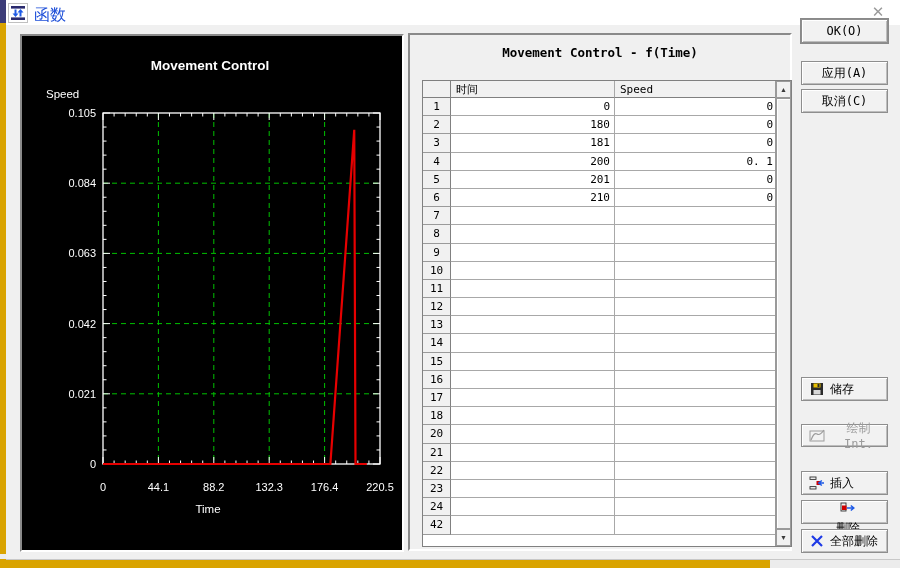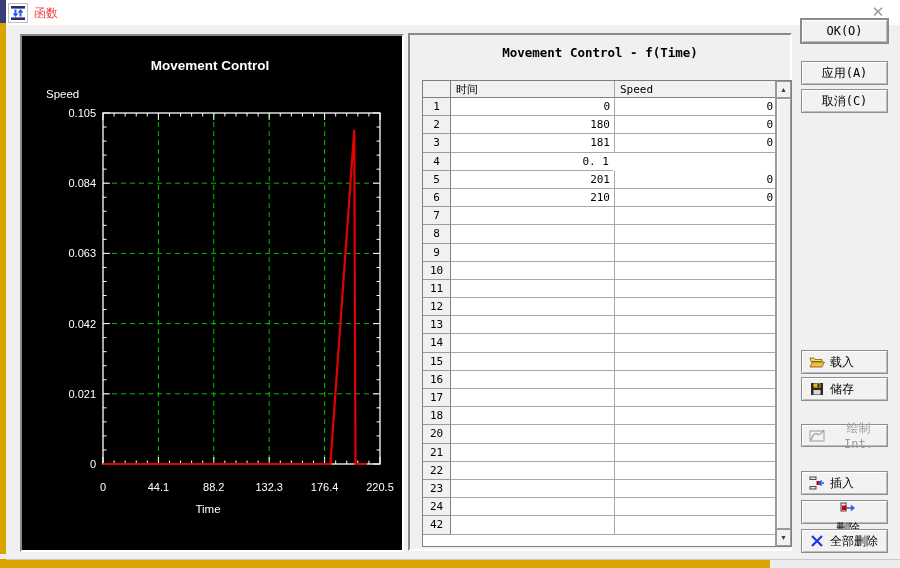--- a/index.html
+++ b/index.html
@@ -12,21 +12,21 @@
   
   .bg-navy{position:absolute;left:0;top:0;width:6px;height:23px;background:#3c3c78;}
   .bg-gold-left{position:absolute;left:0;top:23px;width:6px;height:531px;background:#d9a300;}
   .bg-gold-bottom{position:absolute;left:0;top:559px;width:770px;height:9px;background:#d9a300;}
   .bg-bottom-right{position:absolute;left:770px;top:559px;width:130px;height:9px;background:#ececec;}
 
   
   .dialog{position:absolute;left:6px;top:0;width:894px;height:559px;background:#f0f0f0;border-bottom:1px solid #c8c8c8;}
   .titlebar{position:absolute;left:0;top:0;width:100%;height:25px;background:#ffffff;}
   .app-icon{position:absolute;left:2px;top:3px;width:20px;height:20px;display:inline-block;}
-  .win-title{position:absolute;left:28px;top:5px;font-size:12px;color:#ef4444;}
+  .win-title{position:absolute;left:28px;top:5px;font-size:16px;color:#1d4ed8;}
   .close-btn{position:absolute;right:6px;top:1px;width:32px;height:22px;border:none;background:transparent;
     color:#9a9a9a;font-size:15px;line-height:22px;text-align:center;padding:0;cursor:default;}
 
   
   .chart-panel{position:absolute;left:14px;top:34px;width:380px;height:514px;
     border:2px solid;border-color:#8a8a8a #ffffff #ffffff #8a8a8a;background:#000;}
   .chart-panel svg{display:block;}
 
   
   .table-panel{position:absolute;left:402px;top:33px;width:384px;height:518px;
@@ -246,20 +246,21 @@
             <div class="gcell time val">180</div>
             <div class="gcell speed val">0</div>
           </div>
           <div class="grow">
             <div class="gcell num">3</div>
             <div class="gcell time val">181</div>
             <div class="gcell speed val">0</div>
           </div>
           <div class="grow">
             <div class="gcell num">4</div>
+            <div class="gcell time val">200</div>
             <div class="gcell speed val">0. 1</div>
           </div>
           <div class="grow">
             <div class="gcell num">5</div>
             <div class="gcell time val">201</div>
             <div class="gcell speed val">0</div>
           </div>
           <div class="grow">
             <div class="gcell num">6</div>
             <div class="gcell time val">210</div>
@@ -371,29 +372,20 @@
   <button class="btn b-ok default">
     <span>OK(O)</span>
   </button>
   <button class="btn b-apply">
     <span>应用(A)</span>
   </button>
   <button class="btn b-cancel">
     <span>取消(C)</span>
   </button>
 
-  <button class="btn b-load icon-left">
-    <span class="bicon">
-      <svg width="16" height="14" viewBox="0 0 16 14">
-        <path d="M1 3 h4 l1 1.5 h7 v2 h-11 z" fill="#f5d87a" stroke="#7a5c00" stroke-width="0.8"></path>
-        <path d="M1 12 l2.4 -5 h12 l-2.4 5 z" fill="#f0c040" stroke="#7a5c00" stroke-width="0.8"></path>
-      </svg>
-    </span>
-    <span>载入</span>
-  </button>
 
   <button class="btn b-save icon-left">
     <span class="bicon">
       <svg width="16" height="14" viewBox="0 0 16 14">
         <rect x="2" y="1" width="12" height="12" fill="#2a2a2a"></rect>
         <rect x="4.5" y="1.5" width="7" height="4" fill="#e8c000"></rect>
         <rect x="4.5" y="8" width="7" height="4.5" fill="#d8d8d8"></rect>
         <rect x="8.5" y="2" width="2" height="3" fill="#2a2a2a"></rect>
       </svg>
     </span>

